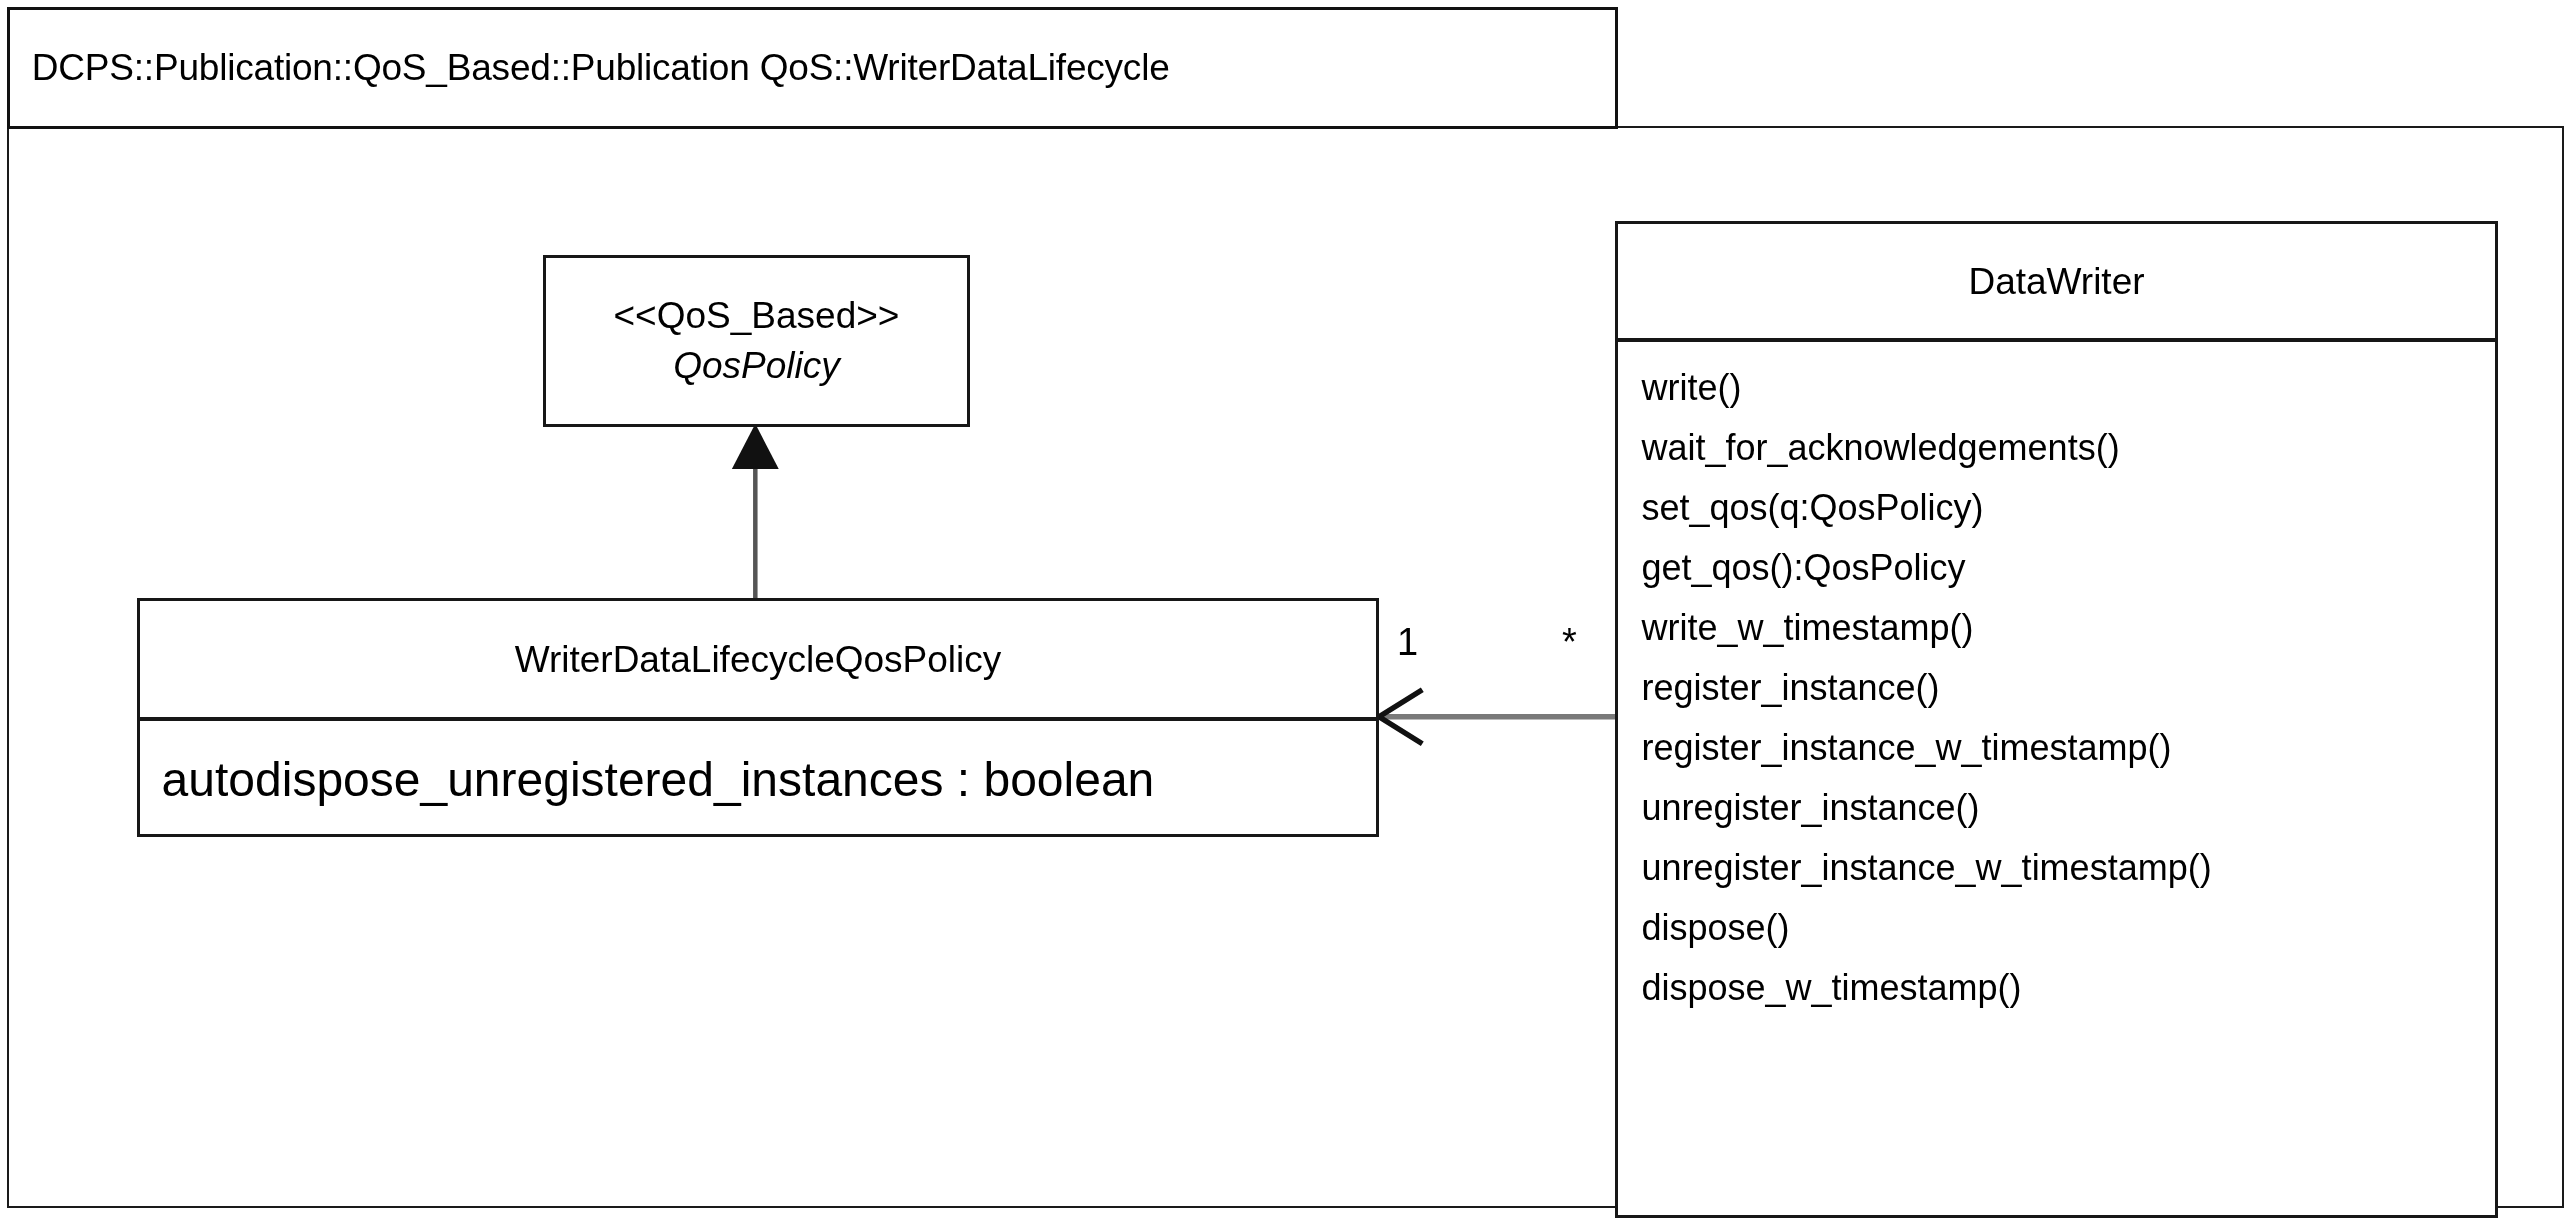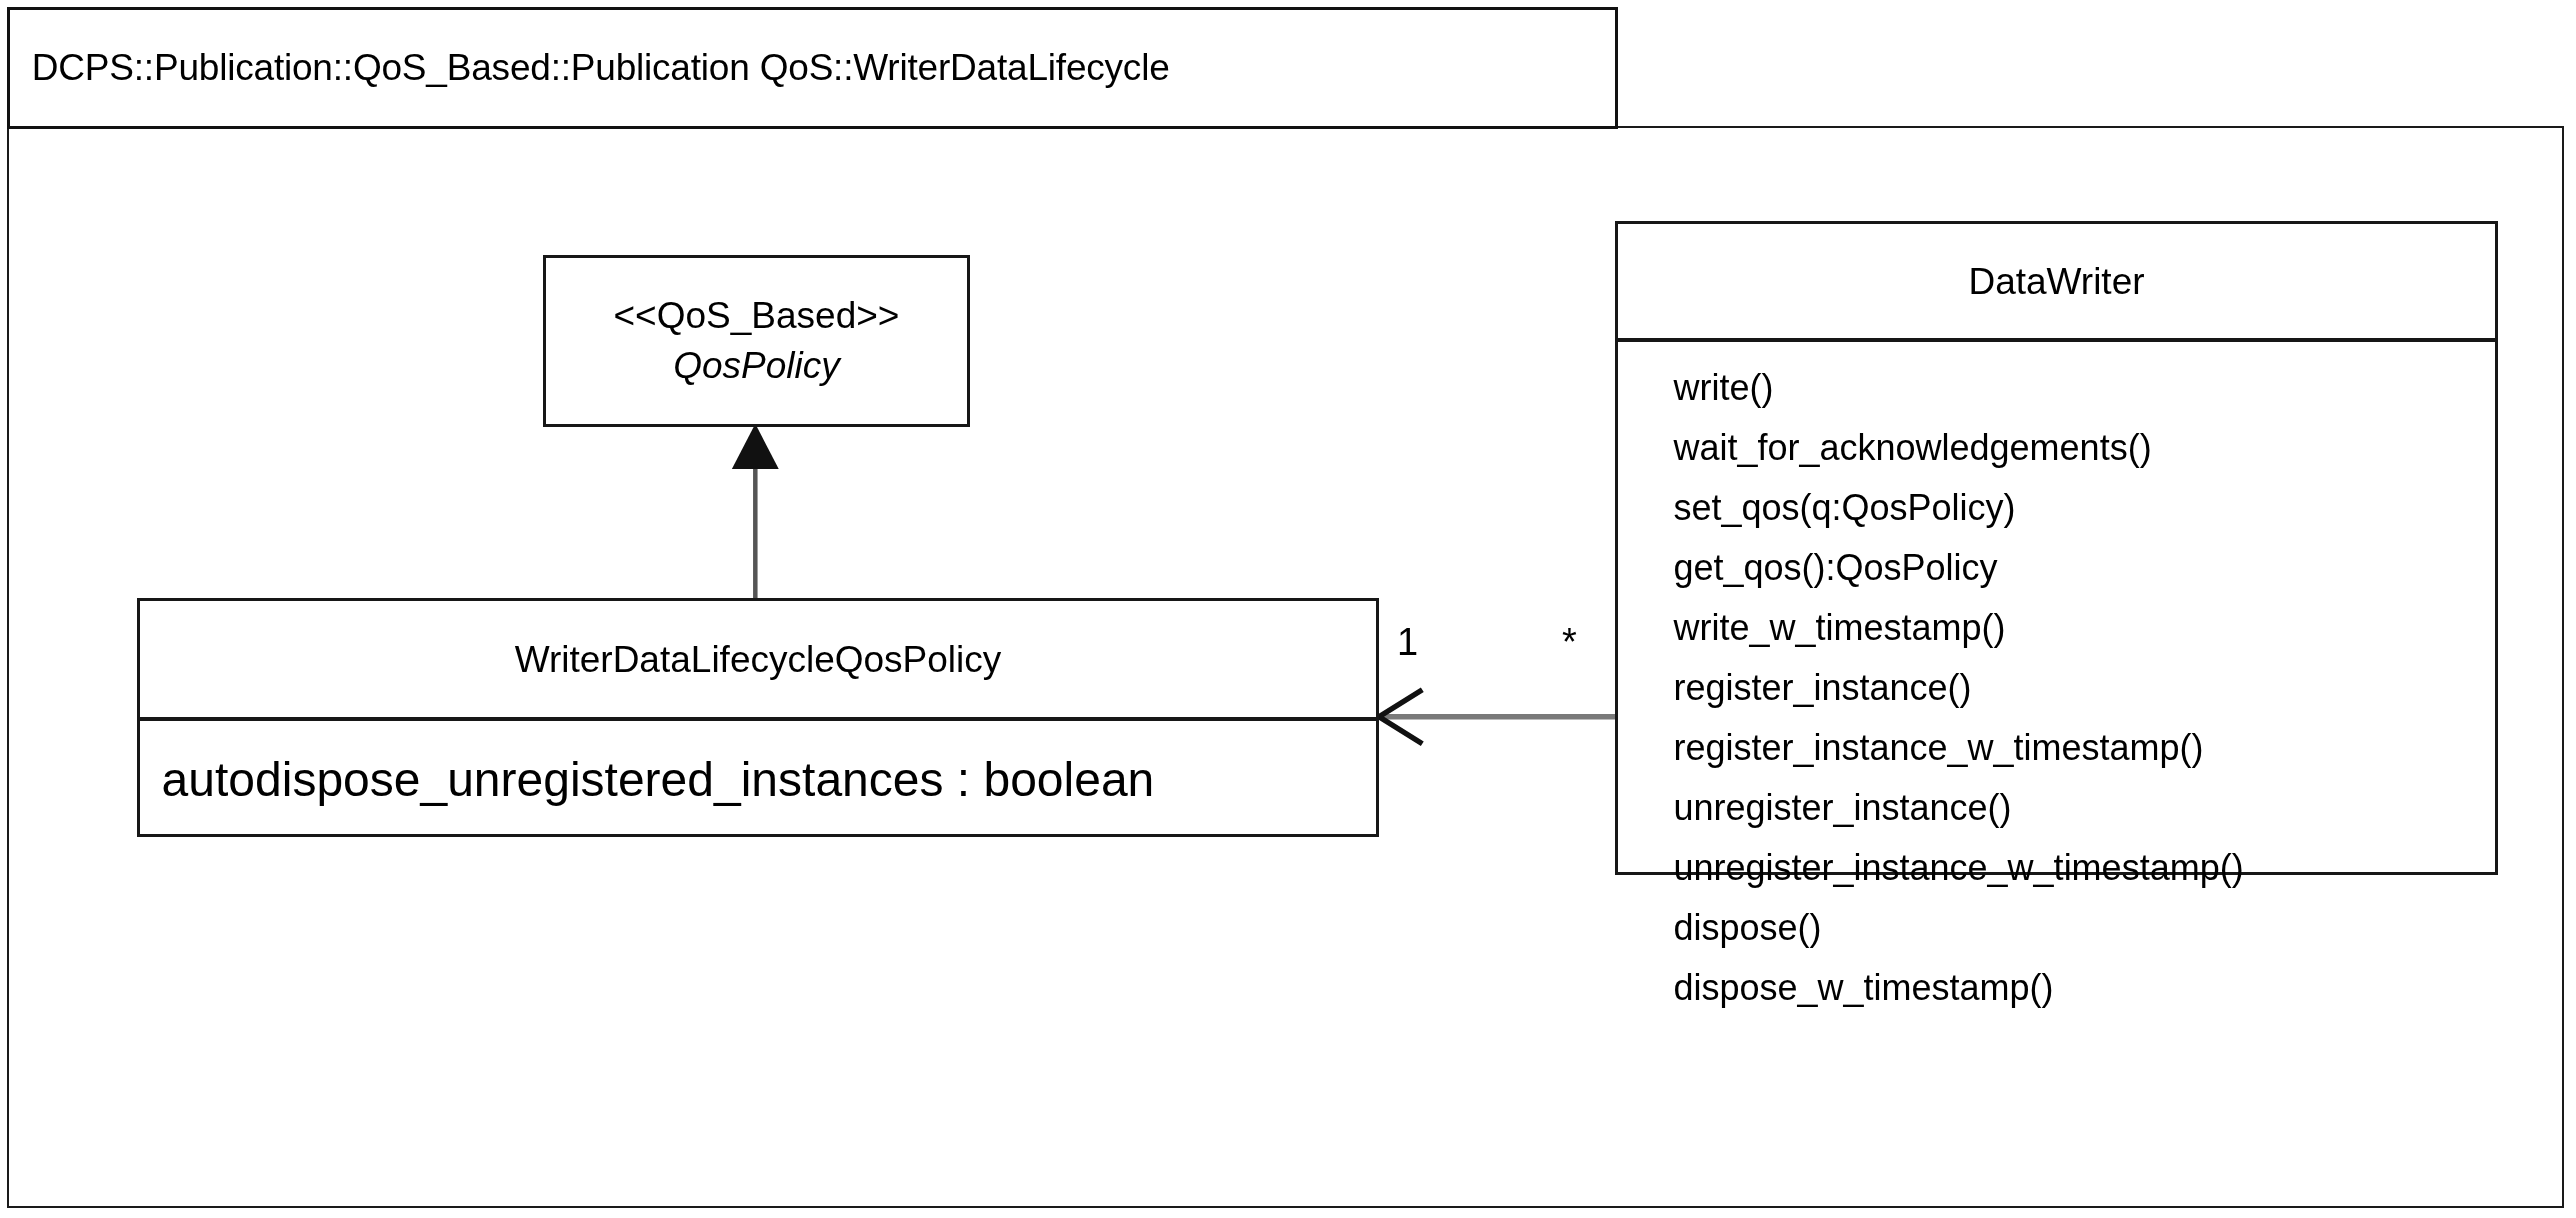--- a/index.html
+++ b/index.html
@@ -149,31 +149,30 @@
     line-height: 45px;
     white-space: nowrap;
     color: #000000;
   }
 
   
   #datawriter-class {
     left: 1615px;
     top: 221px;
     width: 883px;
-    height: 654px;
+    height: 997px;
   }
 
   #datawriter-class .uml-compartment-name {
     height: 114px;
     font-size: 37px;
   }
 
   #datawriter-class .uml-compartment-body {
     padding: 16px 18px 16px 23.4px;
-    margin-left: 32px;
   }
 
   
   #relations-layer {
     position: absolute;
     left: 0; top: 0;
     width: 2576px;
     height: 1219px;
     z-index: 2;
     pointer-events: none;

